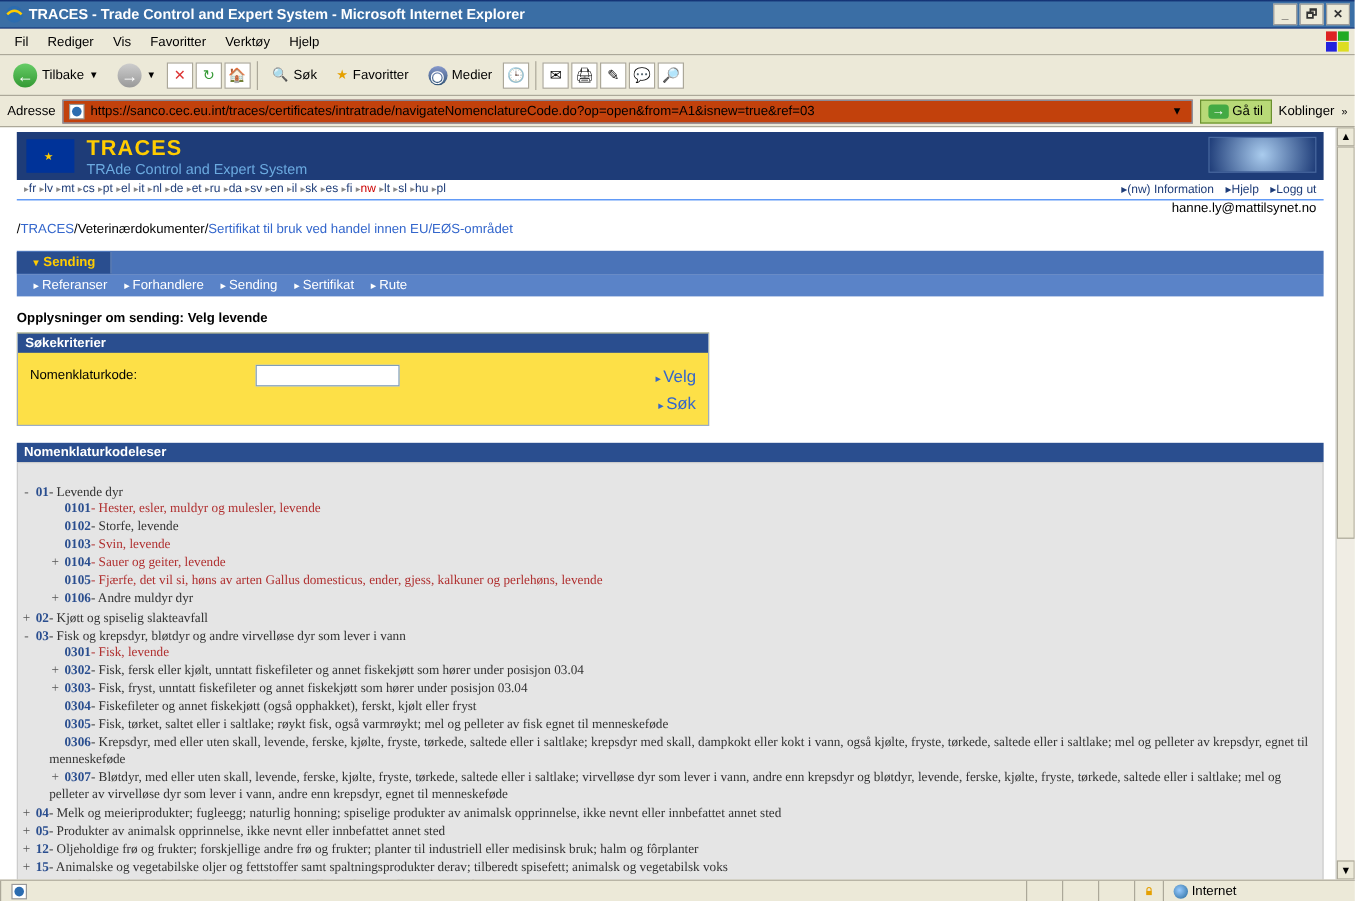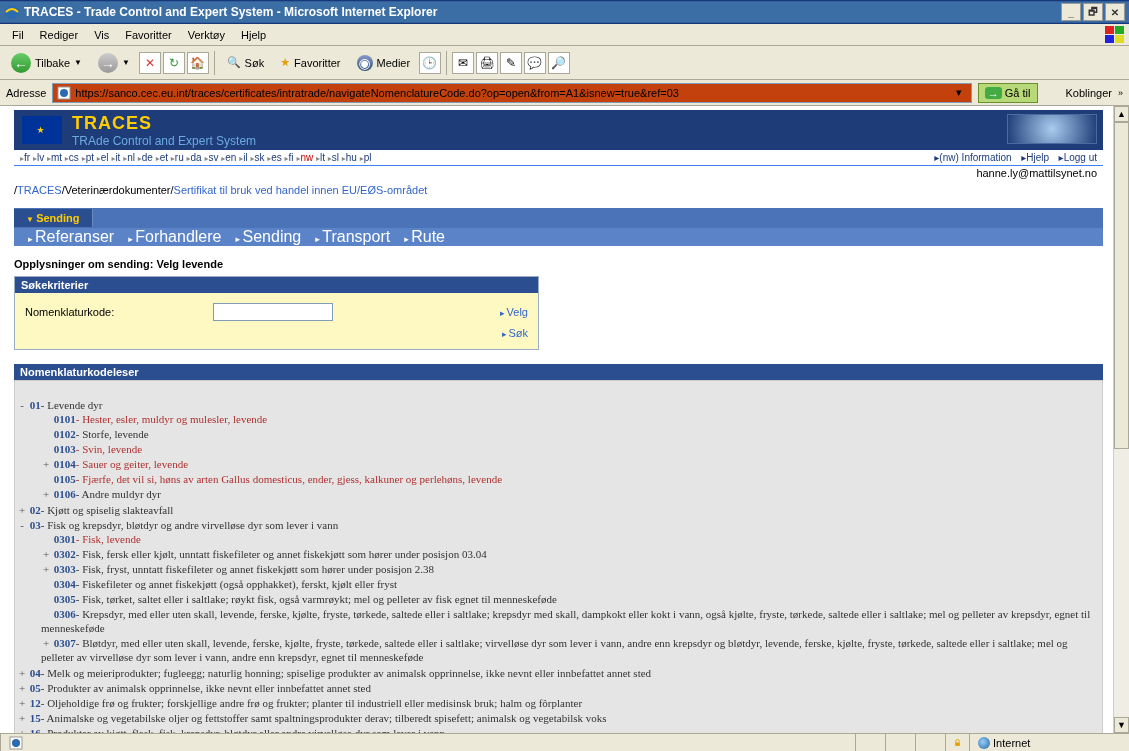--- a/index.html
+++ b/index.html
@@ -20,21 +20,21 @@
 .tb-btn { height: 26px; display: flex; align-items: center; padding: 0 6px; border: 1px solid transparent; border-radius: 3px; gap: 4px; }
 .tb-icon { width: 20px; height: 20px; border-radius: 50%; display: flex; align-items: center; justify-content: center; font-size: 14px; color: #fff; }
 .tb-sep { width: 1px; height: 24px; background: #aca899; margin: 0 3px; }
 .small-btn { width: 22px; height: 22px; border: 1px solid #aca899; background: #fff; display: flex; align-items: center; justify-content: center; font-size: 12px; }
 
 .addressbar { height: 26px; background: #ece9d8; display: flex; align-items: center; padding: 0 6px; border-bottom: 1px solid #aca899; gap: 6px; }
 .addressbar .url-input { flex: 1; height: 20px; border: 1px solid #7f9db9; background: #c2410c; display: flex; align-items: center; padding: 0 4px; gap: 4px; }
 .addressbar .url-text { flex: 1; font-size: 11px; }
 .addressbar .dd { width: 16px; text-align: center; }
 .go-btn { height: 20px; background: #b8d977; border: 1px solid #6a8f2f; padding: 0 6px; display: flex; align-items: center; gap: 3px; font-size: 11px; }
-.links-lbl { font-size: 11px; margin-left: 22px; }
+.links-lbl { font-size: 11px; }
 
 
 .content-frame { position: relative; height: 627px; overflow: hidden; }
 .content-scroll { position: absolute; inset: 0; right: 16px; overflow: hidden; padding: 4px 10px 4px 14px; }
 .scrollbar-v { position: absolute; right: 0; top: 0; bottom: 0; width: 16px; background: #ece9d8; border-left: 1px solid #ccc; }
 .scrollbar-v .arrow { height: 16px; background: #ece9d8; border: 1px solid #aca899; font-size: 9px; text-align: center; line-height: 14px; }
 .scrollbar-v .track { position: absolute; top: 16px; bottom: 16px; left: 0; right: 0; background: #f0ede4; }
 .scrollbar-v .thumb { position: absolute; left: 0; right: 0; top: 0; height: 55%; background: #ece9d8; border: 1px solid #aca899; }
 
 
@@ -54,30 +54,30 @@
 .email-row { text-align: right; padding: 1px 6px; font-size: 11px; }
 
 .breadcrumb { padding: 4px 0; font-size: 11px; }
 .breadcrumb a { color: #1e3c78; text-decoration: none; }
 .breadcrumb .lk { color: #3366cc; }
 
 .tab-bar { background: #4a73b8; height: 20px; display: flex; align-items: center; }
 .tab-active { background: #2a4e8f; color: #ffcc00; font-weight: bold; padding: 3px 12px; font-size: 11px; border-right: 1px solid #6a8bc0; }
 .tab-active::before { content: "▼ "; font-size: 8px; }
 .tab-sub-bar { background: #5a83c8; height: 18px; display: flex; align-items: center; gap: 14px; padding: 0 14px; }
-.tab-sub { color: #fff; font-size: 16px; }
+.tab-sub { color: #fff; font-size: 11px; }
 .tab-sub::before { content: "▸ "; font-size: 9px; }
 
 .section-heading { font-weight: bold; margin: 12px 0 6px 0; font-size: 11px; }
 
-.search-panel { border: 1px solid #9badc7; background: #fef9c3; width: 525px; }
+.search-panel { border: 1px solid #9badc7; background: #fde047; width: 577px; }
 .panel-hdr { background: #2a4e8f; color: #fff; padding: 2px 6px; font-size: 11px; font-weight: bold; }
 .panel-body { padding: 10px; display: grid; grid-template-columns: 180px 1fr auto; gap: 6px 8px; align-items: center; }
 .panel-body input { width: 120px; height: 18px; border: 1px solid #7f9db9; font-size: 11px; }
-.panel-action { color: #3366cc; font-size: 11px; cursor: pointer; margin-left: 40px; }
+.panel-action { color: #3366cc; font-size: 14px; cursor: pointer; margin-left: 40px; }
 .panel-action::before { content: "▸"; font-size: 9px; margin-right: 2px; }
 .panel-body .row2 { grid-column: 3; text-align: right; }
 
 .tree-panel { margin-top: 14px; }
 .tree-hdr { background: #2a4e8f; color: #fff; padding: 2px 6px; font-size: 11px; font-weight: bold; }
 .tree-body { background: #e5e5e5; border: 1px solid #ccc; padding: 16px 2px 4px 2px; font-size: 11px; line-height: 14px; font-family: Liberation Serif, serif; }
 ul.tree { list-style: none; padding-left: 0; }
 ul.tree ul { list-style: none; padding-left: 24px; }
 li.node { padding: 0.5px 0; }
 .toggle { display: inline-block; width: 10px; text-align: center; color: #555; }
@@ -223,21 +223,21 @@
 
     <div style="height:8px"></div>
 
     <div class="tab-bar">
       <div class="tab-active">Sending</div>
     </div>
     <div class="tab-sub-bar" id="subtab-slot">
         <span class="tab-sub">Referanser</span>
         <span class="tab-sub">Forhandlere</span>
         <span class="tab-sub">Sending</span>
-        <span class="tab-sub">Transport</span>
+        <span class="tab-sub">Sertifikat</span>
         <span class="tab-sub">Rute</span>
       </div>
 
     <div class="section-heading">Opplysninger om sending: Velg levende</div>
 
     <div class="search-panel">
       <div class="panel-hdr">Søkekriterier</div>
       <div class="panel-body">
         <span>Nomenklaturkode:</span>
         <input type="text" value="" style="">
@@ -255,21 +255,21 @@
                 <li class="node"><span class="toggle"> </span><span class="code"> 0102</span><span class="desc">- Storfe, levende</span></li>
                 <li class="node"><span class="toggle"> </span><span class="code"> 0103</span><span class="desc red">- Svin, levende</span></li>
                 <li class="node"><span class="toggle">+</span><span class="code"> 0104</span><span class="desc red">- Sauer og geiter, levende</span></li>
                 <li class="node"><span class="toggle"> </span><span class="code"> 0105</span><span class="desc red">- Fjærfe, det vil si, høns av arten Gallus domesticus, ender, gjess, kalkuner og perlehøns, levende</span></li>
                 <li class="node"><span class="toggle">+</span><span class="code"> 0106</span><span class="desc">- Andre muldyr dyr</span></li>
               </ul></li>
             <li class="node"><span class="toggle">+</span><span class="code"> 02</span><span class="desc">- Kjøtt og spiselig slakteavfall</span></li>
             <li class="node"><span class="toggle">-</span><span class="code"> 03</span><span class="desc">- Fisk og krepsdyr, bløtdyr og andre virvelløse dyr som lever i vann</span><ul>
                 <li class="node"><span class="toggle"> </span><span class="code"> 0301</span><span class="desc red">- Fisk, levende</span></li>
                 <li class="node"><span class="toggle">+</span><span class="code"> 0302</span><span class="desc">- Fisk, fersk eller kjølt, unntatt fiskefileter og annet fiskekjøtt som hører under posisjon 03.04</span></li>
-                <li class="node"><span class="toggle">+</span><span class="code"> 0303</span><span class="desc">- Fisk, fryst, unntatt fiskefileter og annet fiskekjøtt som hører under posisjon 2.38</span></li>
+                <li class="node"><span class="toggle">+</span><span class="code"> 0303</span><span class="desc">- Fisk, fryst, unntatt fiskefileter og annet fiskekjøtt som hører under posisjon 03.04</span></li>
                 <li class="node"><span class="toggle"> </span><span class="code"> 0304</span><span class="desc">- Fiskefileter og annet fiskekjøtt (også opphakket), ferskt, kjølt eller fryst</span></li>
                 <li class="node"><span class="toggle"> </span><span class="code"> 0305</span><span class="desc">- Fisk, tørket, saltet eller i saltlake; røykt fisk, også varmrøykt; mel og pelleter av fisk egnet til menneskeføde</span></li>
                 <li class="node"><span class="toggle"> </span><span class="code"> 0306</span><span class="desc">- Krepsdyr, med eller uten skall, levende, ferske, kjølte, fryste, tørkede, saltede eller i saltlake; krepsdyr med skall, dampkokt eller kokt i vann, også kjølte, fryste, tørkede, saltede eller i saltlake; mel og pelleter av krepsdyr, egnet til menneskeføde</span></li>
                 <li class="node"><span class="toggle">+</span><span class="code"> 0307</span><span class="desc">- Bløtdyr, med eller uten skall, levende, ferske, kjølte, fryste, tørkede, saltede eller i saltlake; virvelløse dyr som lever i vann, andre enn krepsdyr og bløtdyr, levende, ferske, kjølte, fryste, tørkede, saltede eller i saltlake; mel og pelleter av virvelløse dyr som lever i vann, andre enn krepsdyr, egnet til menneskeføde</span></li>
               </ul></li>
             <li class="node"><span class="toggle">+</span><span class="code"> 04</span><span class="desc">- Melk og meieriprodukter; fugleegg; naturlig honning; spiselige produkter av animalsk opprinnelse, ikke nevnt eller innbefattet annet sted</span></li>
             <li class="node"><span class="toggle">+</span><span class="code"> 05</span><span class="desc">- Produkter av animalsk opprinnelse, ikke nevnt eller innbefattet annet sted</span></li>
             <li class="node"><span class="toggle">+</span><span class="code"> 12</span><span class="desc">- Oljeholdige frø og frukter; forskjellige andre frø og frukter; planter til industriell eller medisinsk bruk; halm og fôrplanter</span></li>
             <li class="node"><span class="toggle">+</span><span class="code"> 15</span><span class="desc">- Animalske og vegetabilske oljer og fettstoffer samt spaltningsprodukter derav; tilberedt spisefett; animalsk og vegetabilsk voks</span></li>
             <li class="node"><span class="toggle">+</span><span class="code"> 16</span><span class="desc">- Produkter av kjøtt, flesk, fisk, krepsdyr, bløtdyr eller andre virvelløse dyr som lever i vann</span></li>

